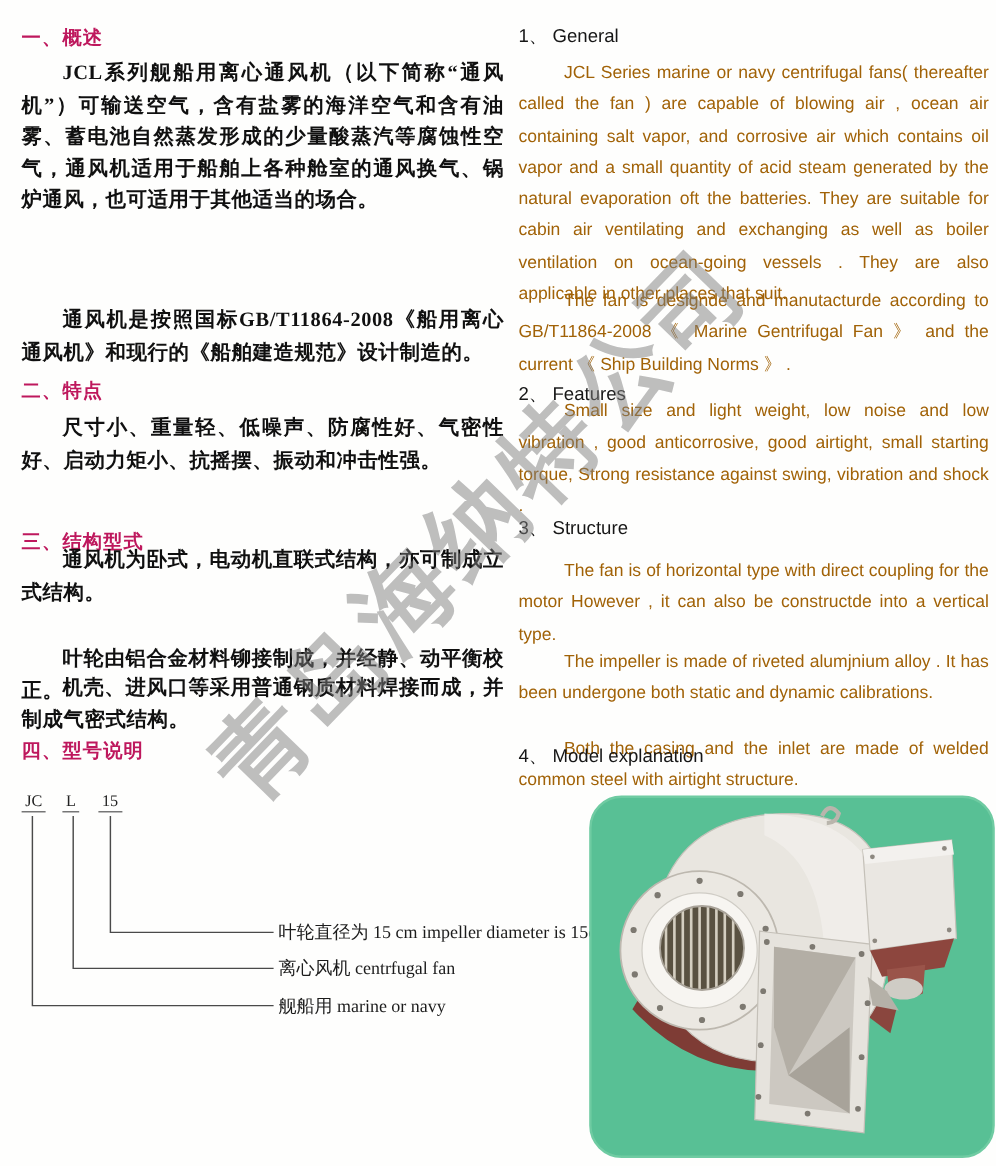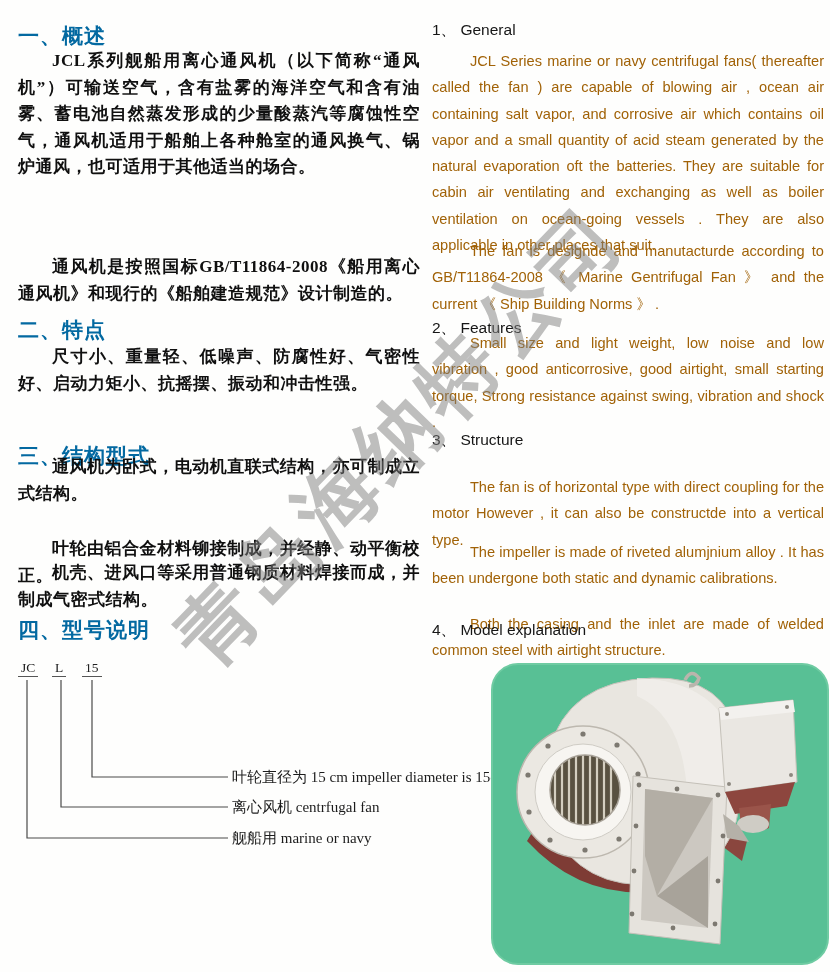--- a/index.html
+++ b/index.html
@@ -9,22 +9,22 @@
     position:relative;
     overflow:hidden;
     font-family:"Liberation Serif","DejaVu Serif",serif;
     color:#151515;
   }
   .abs{position:absolute;}
 
   
   .cn-col{left:18px;width:402px;}
   .cn-head{
-    font-weight:bold;font-size:21px;letter-spacing:1px;
-    font-family:Liberation Mono, monospace;color:#0369a1;
+    font-weight:bold;font-size:16px;letter-spacing:1px;
+    font-family:Liberation Mono, monospace;color:#be185d;
   }
   .cn-para{
     font-weight:bold;font-size:17px;line-height:26.5px;
     text-align:justify;text-indent:2em;letter-spacing:.5px;color:#101010;
   }
 
   
   .en-col{left:432px;width:392px;}
   .en-head{
     font-family:"Liberation Sans","DejaVu Sans",sans-serif;
@@ -88,21 +88,21 @@
 <div class="abs en-col en-para" style="top:48px;">JCL Series marine or navy centrifugal fans( thereafter called the fan ) are capable of blowing air ,  ocean  air  containing salt vapor, and  corrosive  air which contains oil vapor and a small quantity of acid steam generated by the natural evaporation oft the batteries. They are suitable for cabin air ventilating and exchanging as well as boiler ventilation on ocean-going vessels . They are also applicable in other places that suit.</div>
 
 <div class="abs en-col en-para" style="top:238px;">The  fan  is  designde and manutacturde according to GB/T11864-2008 《 Marine Gentrifugal Fan 》 and the current 《 Ship Building Norms 》 .</div>
 
 <div class="abs en-col en-head" style="top:318px;">2、 Features</div>
 
 <div class="abs en-col en-para" style="top:330px;">Small size and light weight, low noise and low vibration , good anticorrosive,  good airtight,  small starting torque,  Strong resistance against swing, vibration and shock .</div>
 
 <div class="abs en-col en-head" style="top:430px;">3、 Structure</div>
 
-<div class="abs en-col en-para" style="top:474px;">The fan is of horizontal type with direct coupling for the motor However , it can also be constructde into a vertical type.</div>
+<div class="abs en-col en-para" style="top:463px;">The fan is of horizontal type with direct coupling for the motor However , it can also be constructde into a vertical type.</div>
 
 <div class="abs en-col en-para" style="top:539px;">The impeller is made of riveted alumjnium alloy . It has been undergone both static and dynamic calibrations.</div>
 
 <div class="abs en-col en-para" style="top:563px;margin-top:48px;">Both the casing and the inlet are made of welded common steel with airtight structure.</div>
 
 <div class="abs en-col en-head" style="top:620px;">4、 Model explanation</div>
 
 <span class="abs code-part" style="left:18px;top:660px;">JC</span>
 <span class="abs code-part" style="left:52px;top:660px;">L</span>
 <span class="abs code-part" style="left:82px;top:660px;">15</span>

